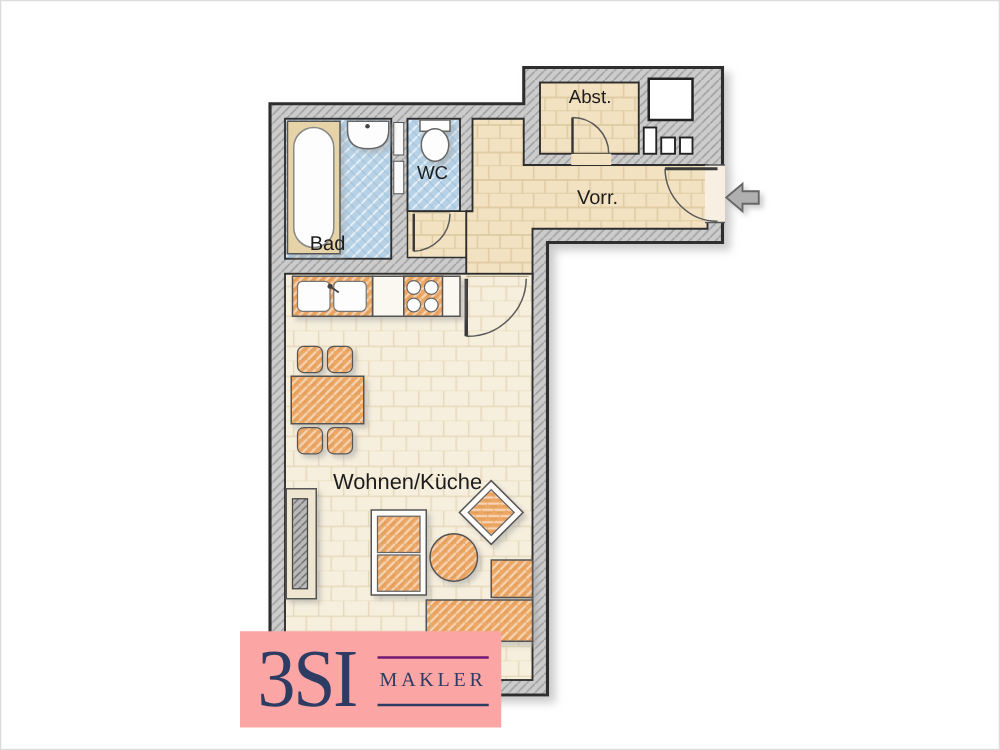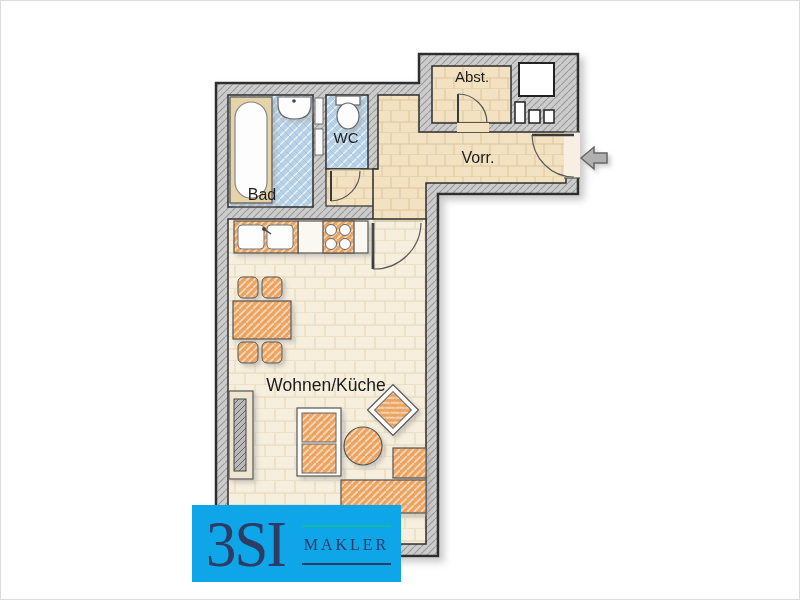--- a/index.html
+++ b/index.html
@@ -5,31 +5,31 @@
   html,body{margin:0;padding:0;background:#ffffff;}
   #canvas{
     position:relative;width:800px;height:600px;box-sizing:border-box;
     background:#ffffff;border:1px solid #dcdcdc;overflow:hidden;
     font-family:"Liberation Sans", sans-serif;
   }
   #plan-svg{position:absolute;left:0;top:0;}
   .room-label{font-family:"Liberation Sans", sans-serif;fill:#1c1c1c;}
   #logo-box{
     position:absolute;left:191px;top:504px;width:209px;height:77px;
-    background:#0ea5e9;display:flex;align-items:center;justify-content:flex-start;
+    background:#fca5a5;display:flex;align-items:center;justify-content:flex-start;
     padding:0;z-index:5;
   }
   #logo-brand{
     font-family:"Liberation Serif", serif;color:#2c3c63;
     font-size:66px;line-height:1;letter-spacing:-2px;margin-left:14px;
     transform:scaleX(.92);transform-origin:left center;
   }
   #logo-division-wrap{
     margin-left:10px;display:flex;flex-direction:column;justify-content:center;
-    border-top:2px solid #14b8a6;border-bottom:2px solid #2c3c63;
+    border-top:2px solid #701a75;border-bottom:2px solid #2c3c63;
     padding:10px 2px;margin-top:2px;
   }
   #logo-division{
     font-family:"Liberation Serif", serif;color:#2c3c63;
     font-size:16px;letter-spacing:3px;line-height:1;
   }
 </style>
 </head>
 <body>
 

